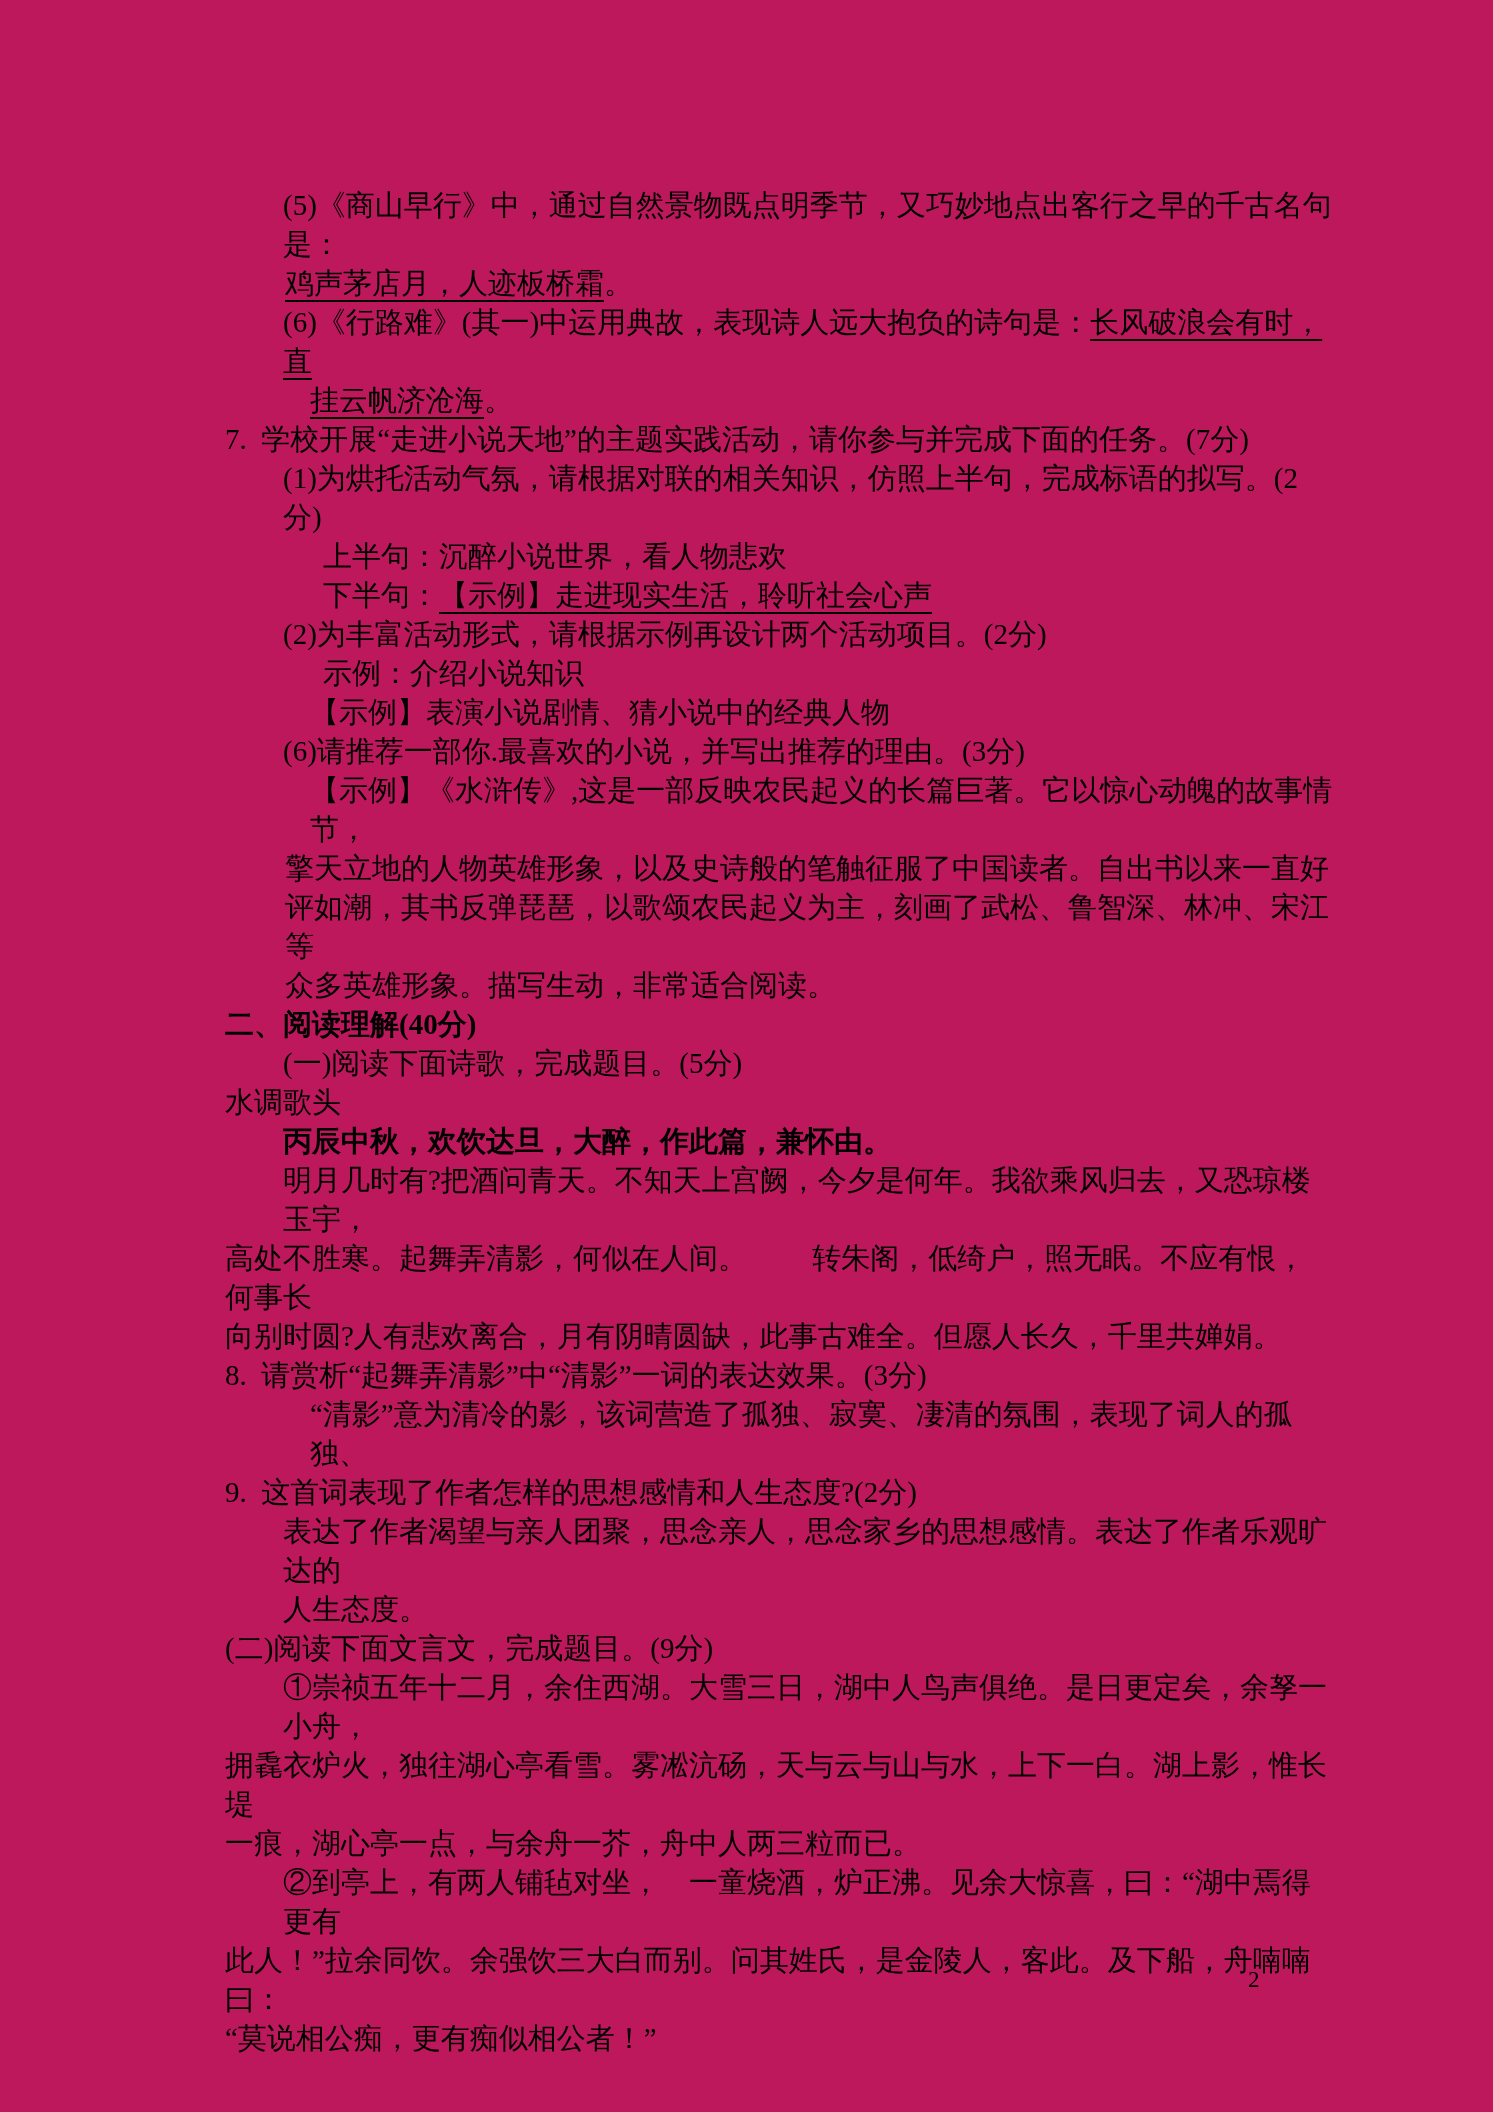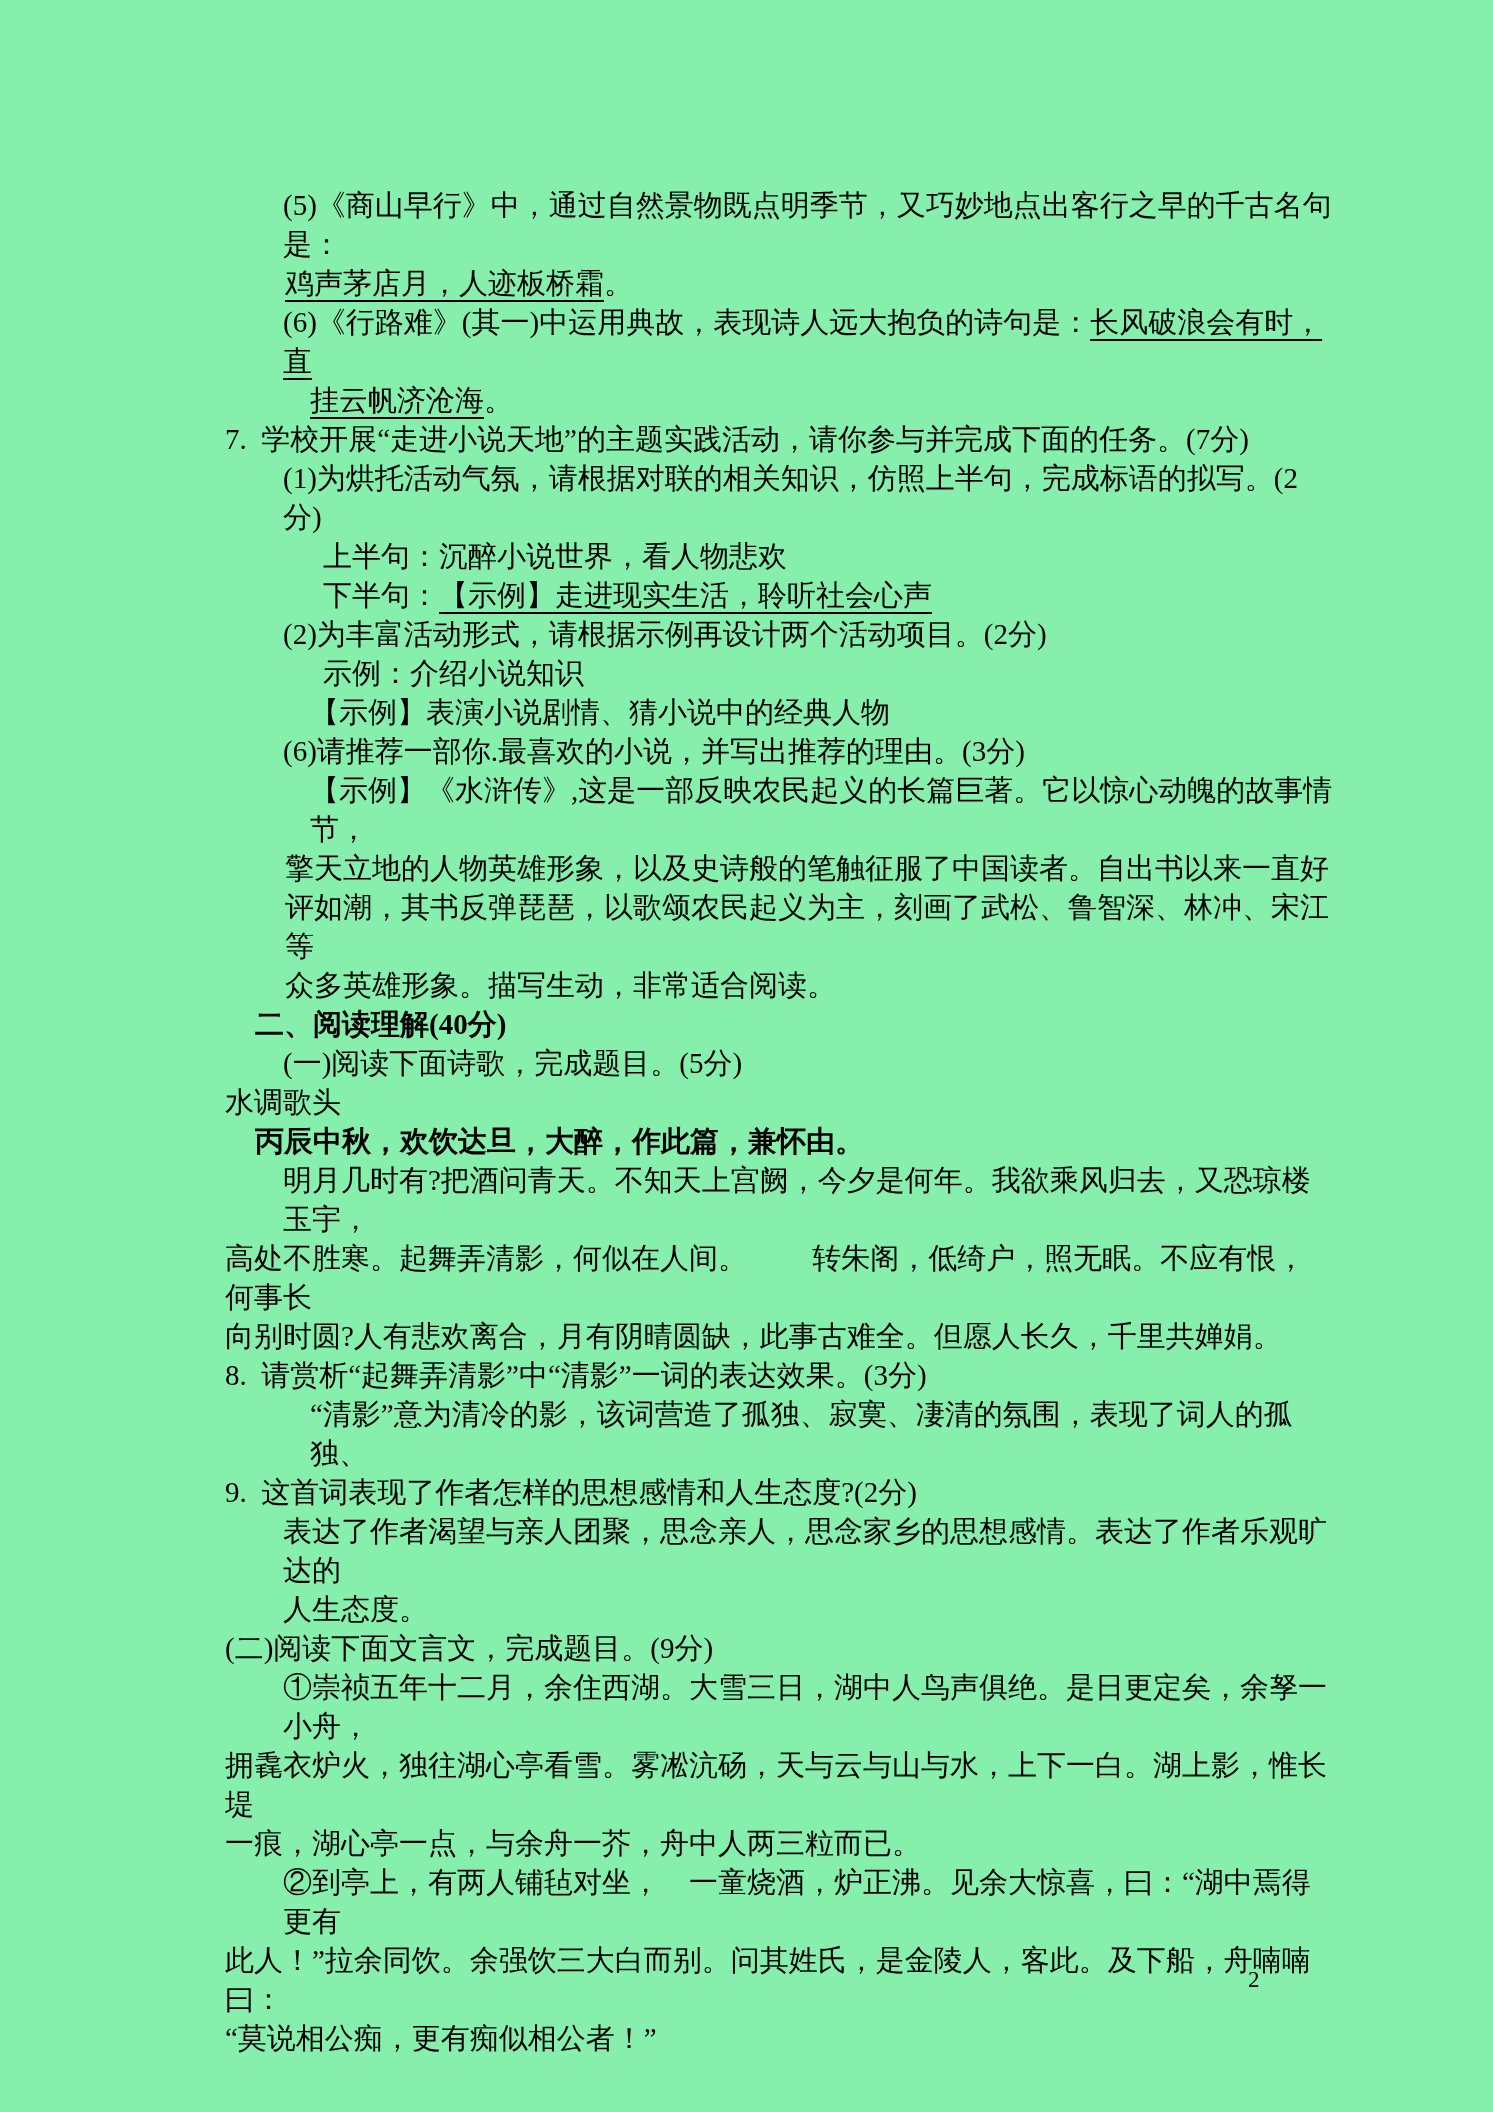--- a/index.html
+++ b/index.html
@@ -11,42 +11,42 @@
     width: 1493px;
     height: 2112px;
     position: relative;
     font-family: "Liberation Serif", "DejaVu Serif", serif;
     color: #000000;
     overflow: hidden;
   }
   .page {
     position: absolute;
     inset: 0;
-    background: #86efac;
+    background: #be185d;
     padding-left: 15px;
   }
   .content {
     position: absolute;
     top: 186px;
     left: 225px;
     width: 1108px;
     font-size: 29px;
     line-height: 39px;
   }
   .line {
     white-space: pre-wrap;
     min-height: 39px;
   }
   .base  { margin-left: 0; }
   .sub   { margin-left: 58px; }
   .mid   { margin-left: 85px; }
   .deep  { margin-left: 98px; }
   .hang  { margin-left: 60px; font-family: Liberation Serif, serif; }
   .center { margin-left: 0; }
-  .bold  { font-weight: bold; margin-left: 30px; }
+  .bold  { font-weight: bold; }
   .u {
     text-decoration: underline;
     text-underline-offset: 7px;
     text-decoration-thickness: 2px;
   }
   .page-number {
     position: absolute;
     left: 1248px;
     top: 1968px;
     font-size: 23px;

